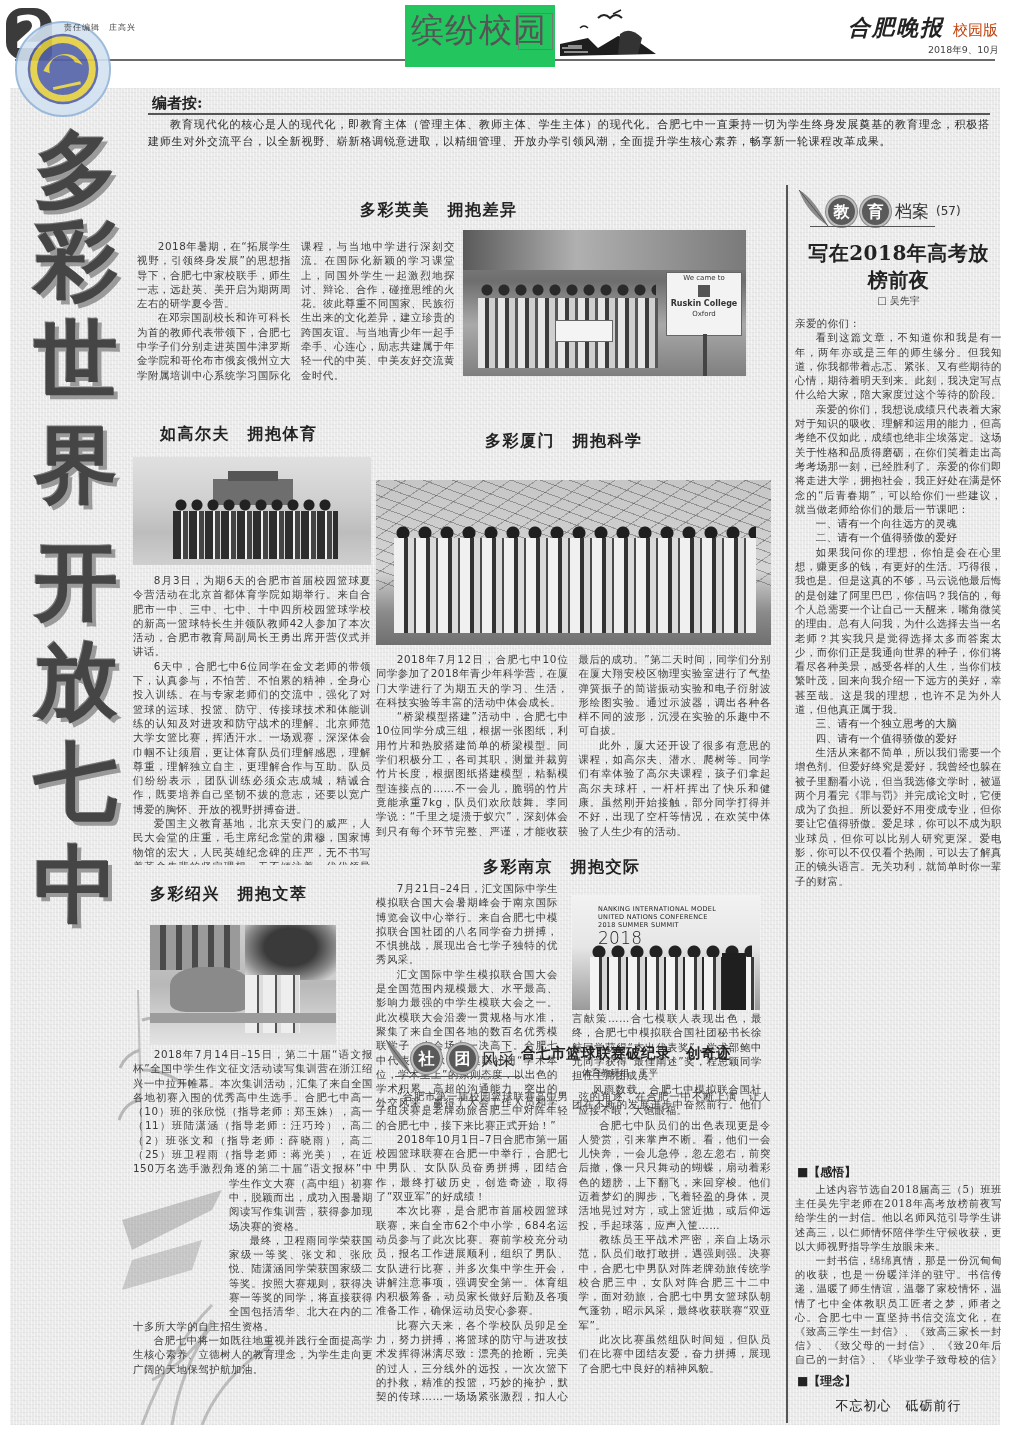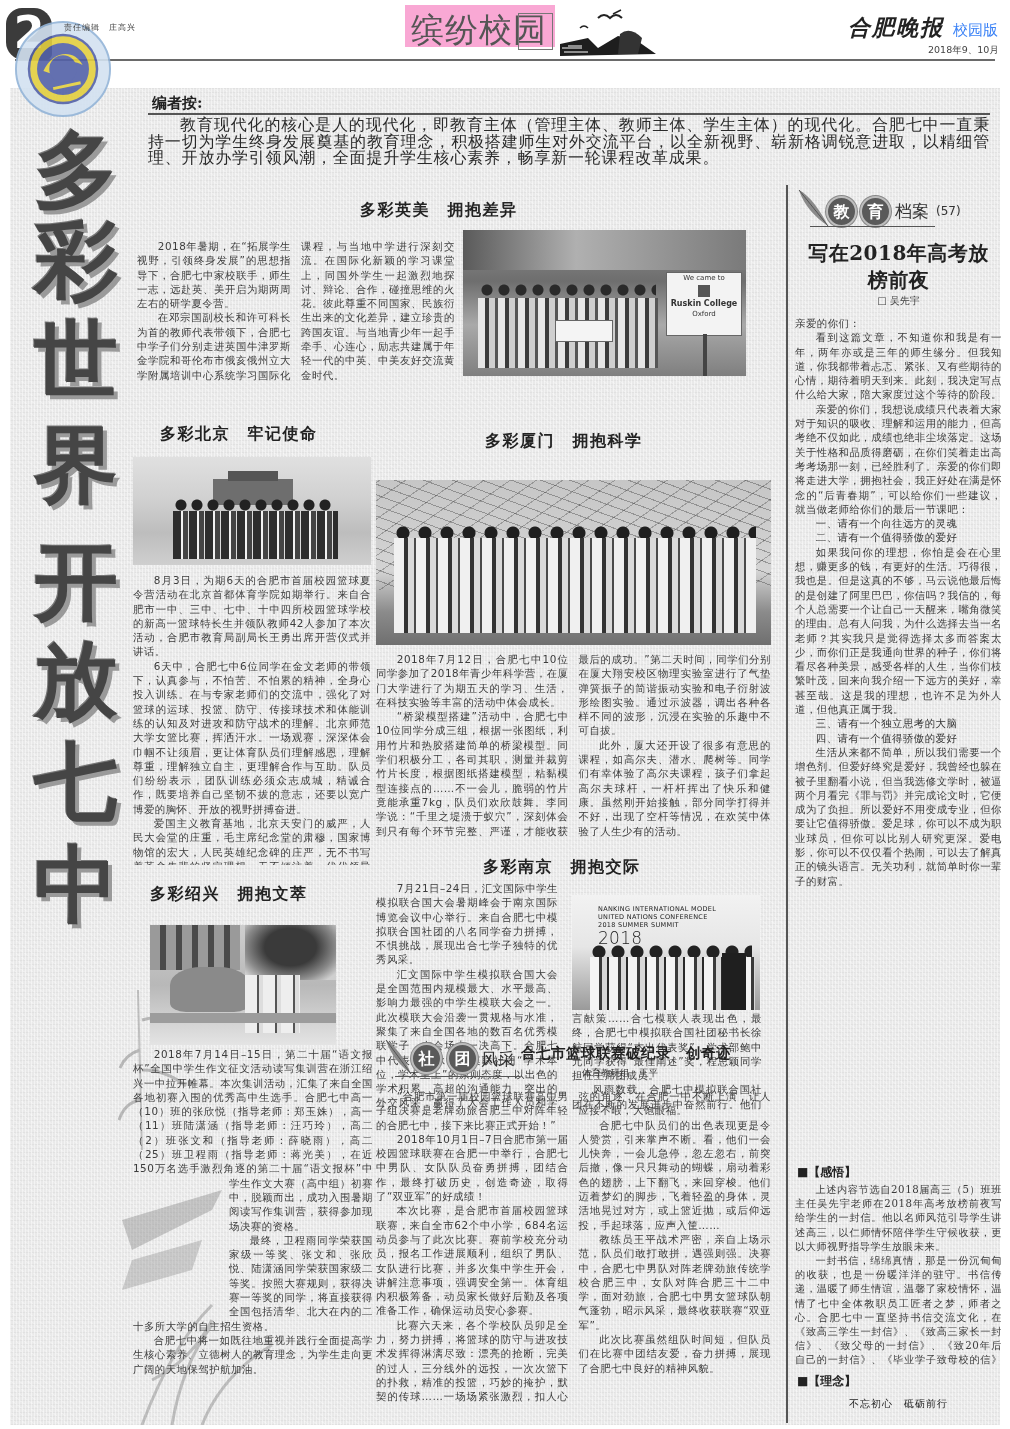--- a/index.html
+++ b/index.html
@@ -9,33 +9,33 @@
   .texture{left:10px;top:88px;width:990px;height:1337px;background-color:#e9e9e9;
     background-image:
       repeating-linear-gradient(90deg,rgba(255,255,255,.45) 0 1px,transparent 1px 3px),
       repeating-linear-gradient(0deg,rgba(0,0,0,.035) 0 1px,transparent 1px 4px),
       repeating-linear-gradient(37deg,rgba(255,255,255,.25) 0 1px,transparent 1px 5px);}
   
   .page-num{left:6px;top:8px;width:46px;height:52px;background:#3b3b3b;border-radius:16px 18px 6px 18px;
     color:#fff;font:bold 44px/50px "DejaVu Sans",sans-serif;text-align:center;z-index:2;}
   .logo{left:14px;top:20px;width:98px;height:98px;z-index:3;opacity:.9;}
   .editor{left:64px;top:22px;font-size:8px;color:#444;z-index:4;letter-spacing:1px;white-space:nowrap;}
-  .mast{left:405px;top:5px;width:150px;height:42px;background:#f9a8d4;z-index:2;}
+  .mast{left:405px;top:5px;width:150px;height:62px;background:#22c55e;z-index:2;}
   .mast span{position:absolute;top:4px;left:6px;font:300 33px/42px "DejaVu Sans",sans-serif;color:#555;letter-spacing:1px;white-space:nowrap;}
   .mast .box{position:absolute;left:113px;top:8px;width:33px;height:35px;border:1.5px solid #777;}
   .birds{left:558px;top:8px;width:102px;height:50px;}
   .paper{left:848px;top:14px;white-space:nowrap;}
   .paper .nm{font:italic bold 22px/26px "DejaVu Serif",serif;color:#222;letter-spacing:2px;}
-  .paper .ed{font-size:15px;color:#3b82f6;margin-left:4px;}
+  .paper .ed{font-size:15px;color:#c2410c;margin-left:4px;}
   .date{left:928px;top:44px;font-size:9.5px;color:#444;white-space:nowrap;}
   .hrule{left:15px;top:59px;width:980px;height:2px;background:#6a6a6a;}
   
   .note-label{left:152px;top:94px;font:bold 15px/18px "DejaVu Serif",serif;color:#222;}
   .note-rule{left:148px;top:113px;width:842px;height:2px;background:#555;}
-  .note-text{left:148px;top:117px;width:842px;font-size:16px;line-height:16.5px;letter-spacing:.8px;color:#2a2a2a;text-indent:2em;text-align:justify;}
+  .note-text{left:148px;top:117px;width:842px;font-size:11px;line-height:16.5px;letter-spacing:.8px;color:#2a2a2a;text-indent:2em;text-align:justify;}
   
   .vchar{left:26px;width:100px;text-align:center;font:bold 84px/90px "DejaVu Serif",serif;color:#454545;
     text-shadow:4px 4px 0 #9a9a9a, -1px -1px 0 #777;}
   
   .sec-h{font:bold 16px/20px "DejaVu Serif",serif;color:#222;letter-spacing:1.5px;white-space:nowrap;}
   .bt{font-size:10.4px;line-height:14.3px;letter-spacing:.5px;color:#3c3c3c;text-align:justify;overflow:hidden;}
   .bt p{margin:0;text-indent:2em;}
   .cols2{column-count:2;column-gap:10px;column-fill:auto;}
   .photo{overflow:hidden;background:#999;}
   
@@ -45,21 +45,21 @@
   .badge-num{position:absolute;font-size:12px;color:#333;}
   .badge-line{position:absolute;height:1px;background:#555;}
   
   .vline{left:786px;top:185px;width:2px;height:1238px;background:#555;}
   .arch-title{left:795px;top:240px;width:207px;text-align:center;font:bold 20px/27px "DejaVu Serif",serif;color:#222;letter-spacing:.5px;}
   .arch-author{left:795px;top:294px;width:207px;text-align:center;font-size:10px;color:#444;}
   .rc p.head{text-indent:2em;color:#333;}
   .rc p.plain{text-indent:0;}
   .box-head{font:bold 12px/14px "DejaVu Serif",serif;color:#222;white-space:nowrap;}
   .ganwu{font-family:"DejaVu Serif","Liberation Serif",serif;font-size:10.2px;line-height:14.2px;letter-spacing:.6px;}
-  .motto{left:795px;top:1397px;width:207px;text-align:center;font-size:10px;color:#222;letter-spacing:1px;}
+  .motto{left:795px;top:1397px;width:207px;text-align:center;font-size:13px;color:#222;letter-spacing:1px;}
 </style>
 </head>
 <body>
 
 <div class="abs texture"></div>
 
 <div class="abs page-num">2</div>
 <svg class="abs logo" viewBox="0 0 100 100">
   <circle cx="50" cy="50" r="48" fill="#d3e2f1" stroke="#93b4d8" stroke-width="2"></circle>
   <circle cx="50" cy="50" r="36" fill="#5361a8"></circle>
@@ -115,21 +115,21 @@
   <div class="abs" style="left:92px;top:90px;width:56px;height:20px;background:#f4f4f4;border:1px solid #666"></div>
   <div class="abs" style="left:203px;top:42px;width:74px;height:62px;background:#f3f3f3;border:1px solid #666;text-align:center;font-size:7px;line-height:10px;color:#333">
     <div>We came to</div>
     <div style="width:12px;height:12px;margin:2px auto;background:#555"></div>
     <div style="font-weight:bold;font-size:8px">Ruskin College</div>
     <div>Oxford</div>
   </div>
   <div class="abs" style="left:240px;top:104px;width:4px;height:42px;background:#444"></div>
 </div>
 
-<div class="abs sec-h" style="left:160px;top:424px">多彩北京　牢记使命</div>
+<div class="abs sec-h" style="left:160px;top:424px">如高尔夫　拥抱体育</div>
 <div class="abs photo" style="left:133px;top:457px;width:238px;height:108px;background:linear-gradient(180deg,#e0e0e0 0%,#d0d0d0 40%,#bdbdbd 70%,#cfcfcf 100%)">
   <div class="abs" style="left:80px;top:22px;width:80px;height:26px;background:#6e6e6e"></div>
   <div class="abs" style="left:95px;top:14px;width:50px;height:10px;background:#555"></div>
   <div class="abs" style="left:42px;top:40px;width:160px;height:16px;background:radial-gradient(circle at 6px 8px,#222 5px,transparent 6px) 0 0/16px 16px repeat-x"></div>
   <div class="abs" style="left:40px;top:54px;width:165px;height:48px;background:repeating-linear-gradient(90deg,#2d2d2d 0 8px,#f2f2f2 8px 10px,#444 10px 15px,#dcdcdc 15px 16px)"></div>
 </div>
 <div class="abs bt" style="left:133px;top:573px;width:238px;height:292px">
   <p>8月3日，为期6天的合肥市首届校园篮球夏令营活动在北京首都体育学院如期举行。来自合肥市一中、三中、七中、十中四所校园篮球学校的新高一篮球特长生并领队教师42人参加了本次活动，合肥市教育局副局长王勇出席开营仪式并讲话。</p>
   <p>6天中，合肥七中6位同学在金文老师的带领下，认真参与，不怕苦、不怕累的精神，全身心投入训练。在与专家老师们的交流中，强化了对篮球的运球、投篮、防守、传接球技术和体能训练的认知及对进攻和防守战术的理解。北京师范大学女篮比赛，挥洒汗水。一场观赛，深深体会巾帼不让须眉，更让体育队员们理解感恩，理解尊重，理解独立自主，更理解合作与互助。队员们纷纷表示，团队训练必须众志成城，精诚合作，既要培养自己坚韧不拔的意志，还要以宽广博爱的胸怀、开放的视野拼搏奋进。</p>
   <p>爱国主义教育基地，北京天安门的威严，人民大会堂的庄重，毛主席纪念堂的肃穆，国家博物馆的宏大，人民英雄纪念碑的庄严，无不书写着革命先辈的坚定理想，无不倾注着一代代领导人的心血，无不引领着全国人民奋斗奋进。这里留存着民族的奋斗过去，也昭示着民族的光明未来。队员们更加体会到肩上的责任和重担，不忘初心，牢记使命，脚踏实地推动校园篮球发展，筑梦未来体育事业辉煌。</p>

